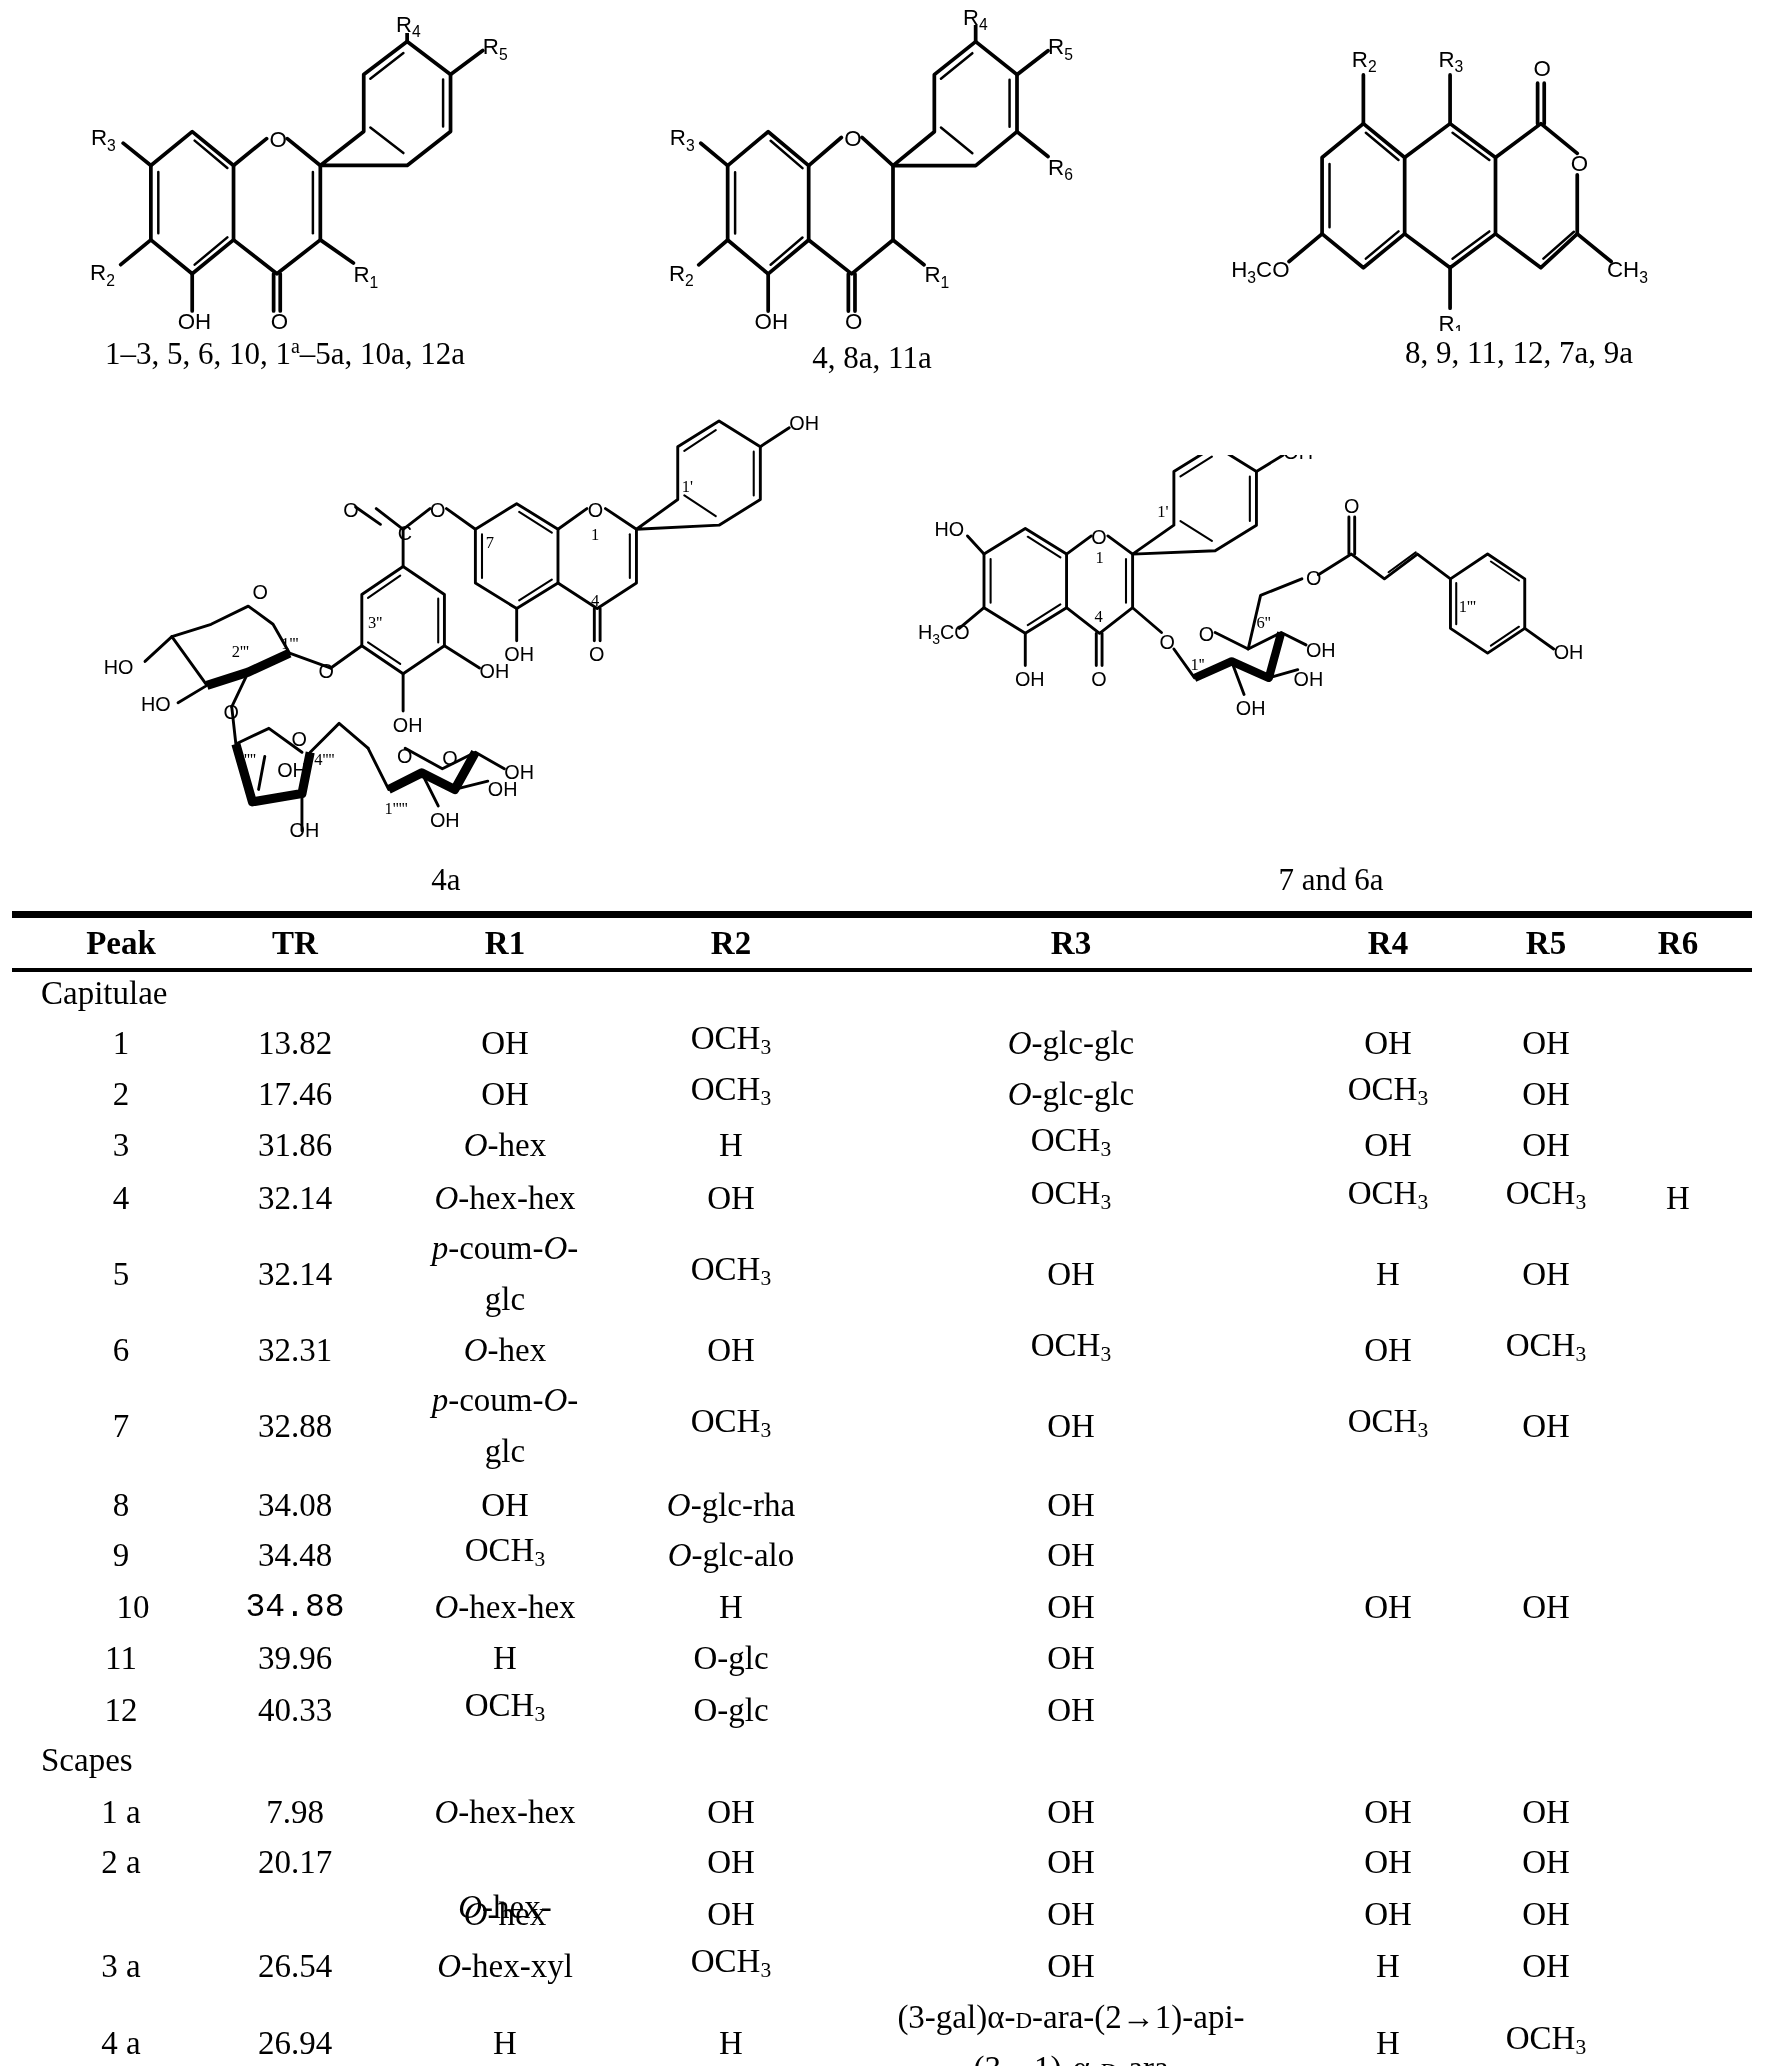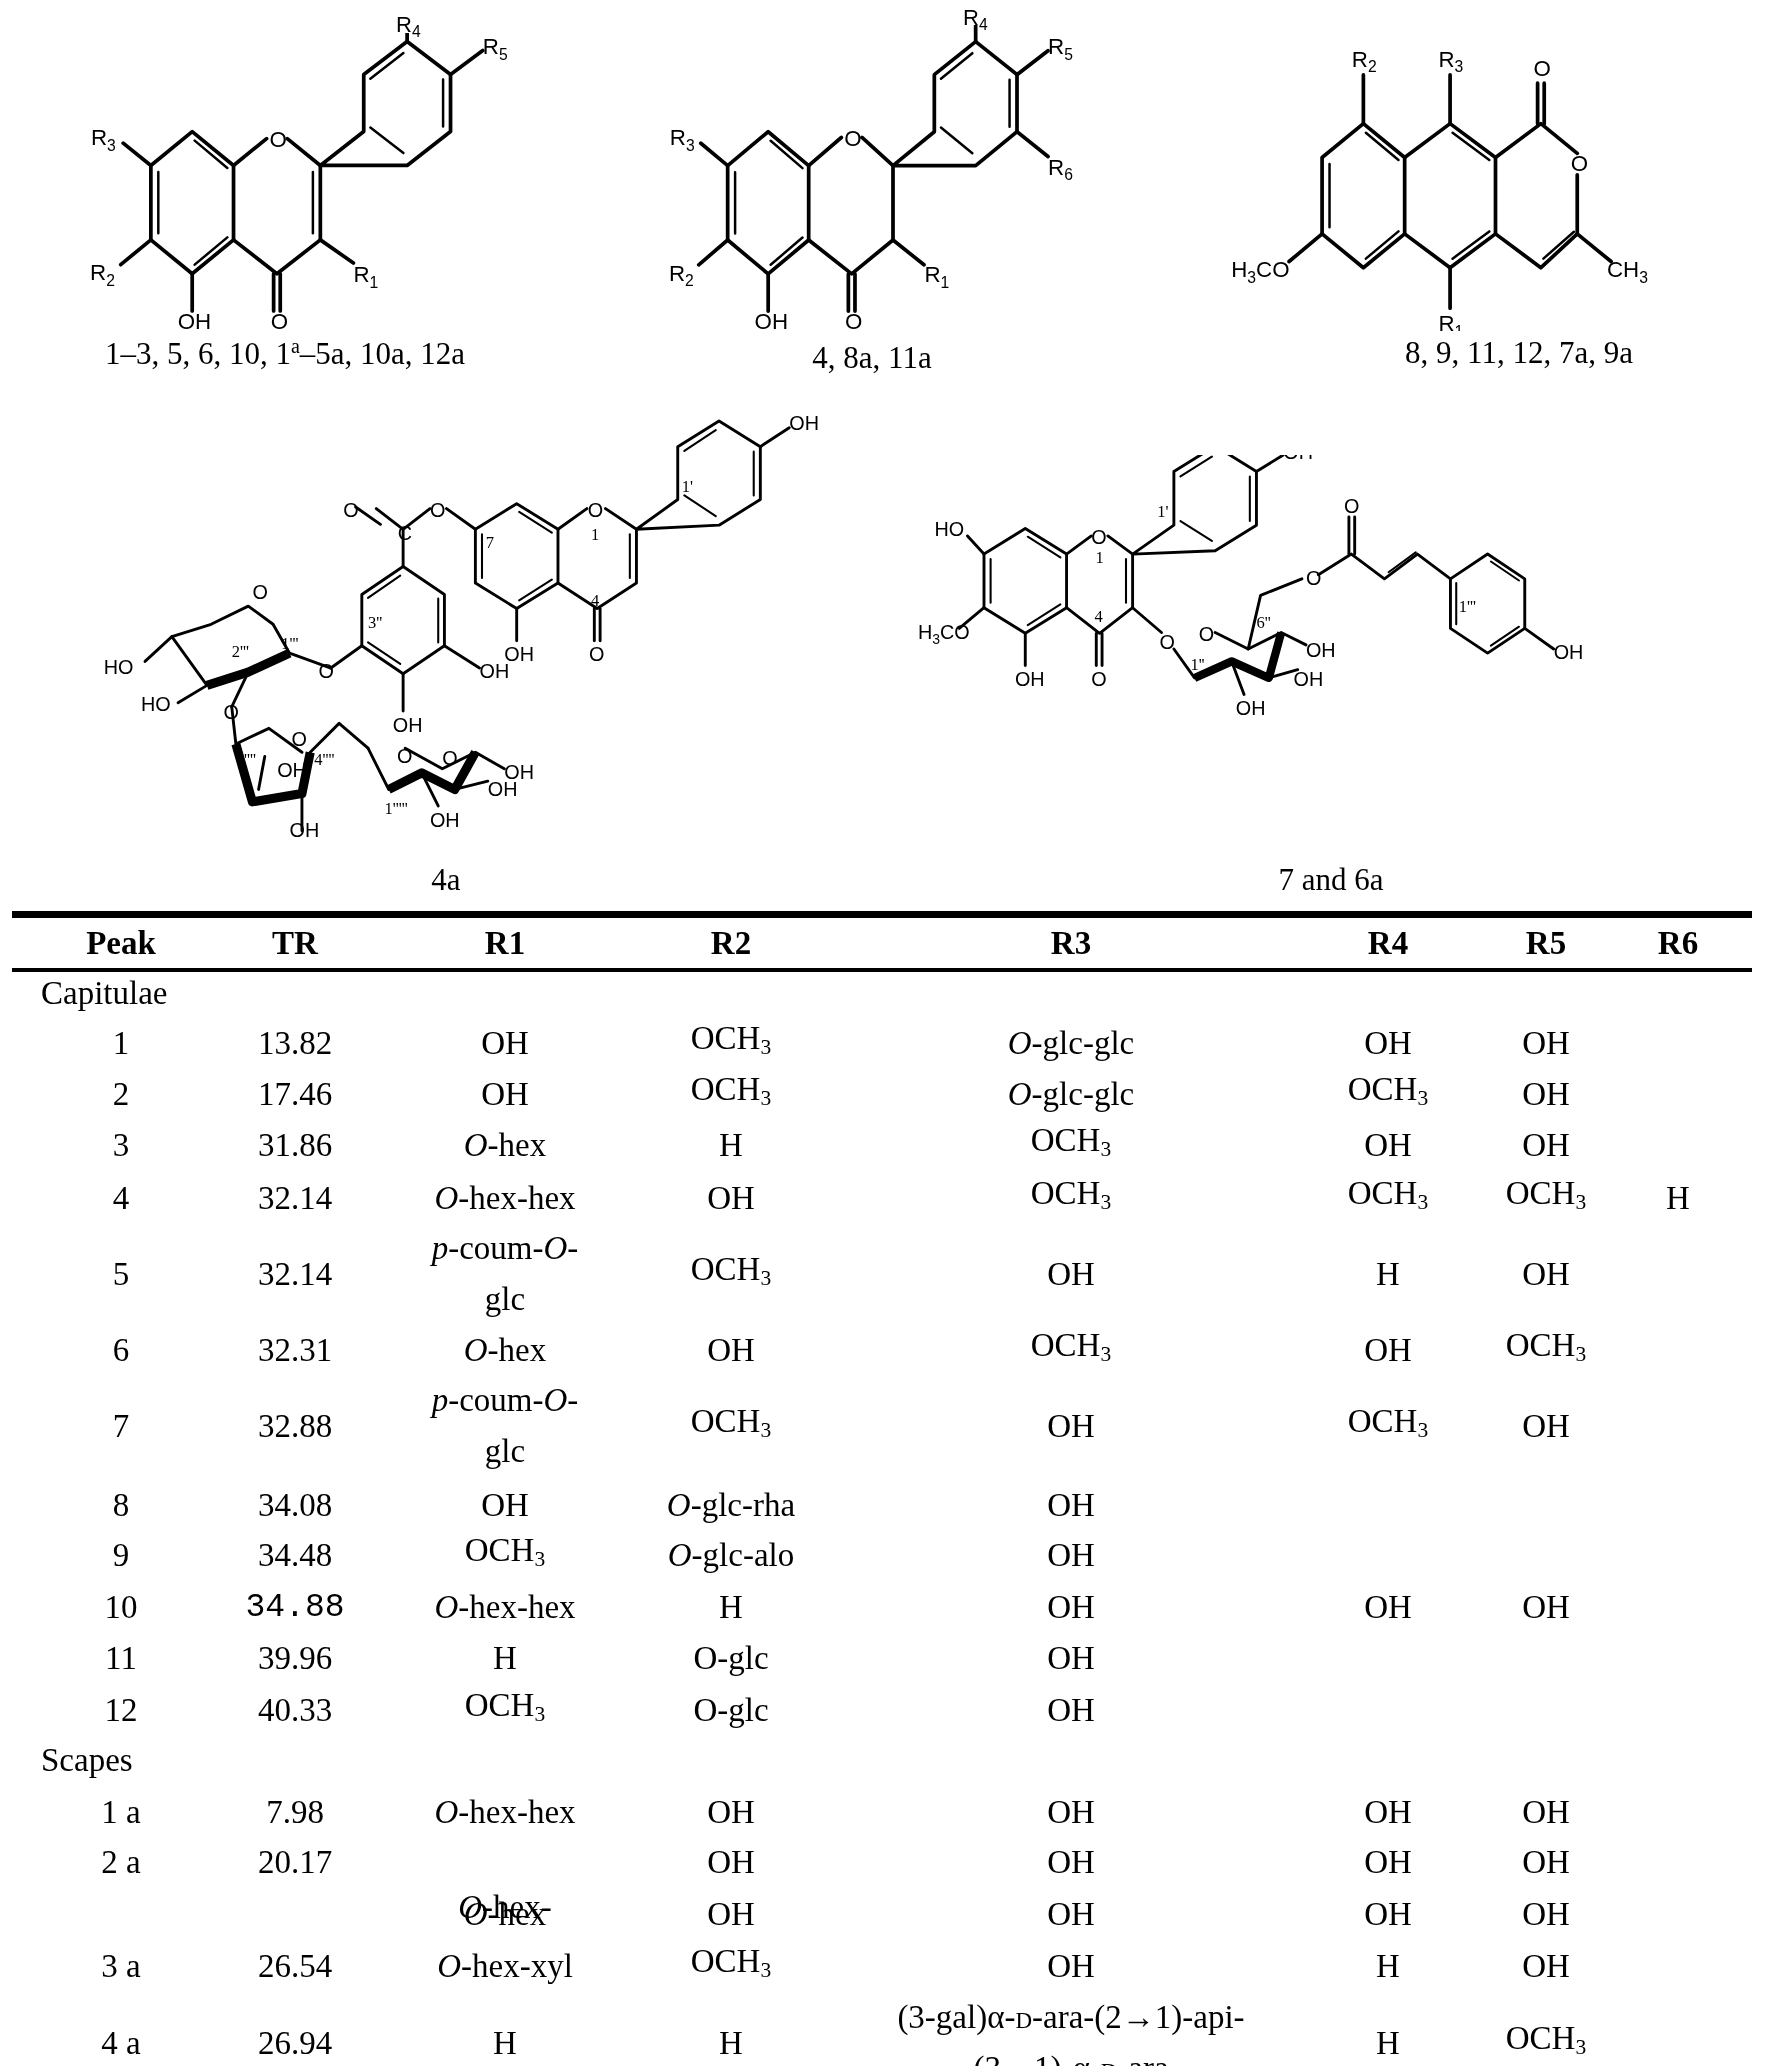--- a/index.html
+++ b/index.html
@@ -558,21 +558,21 @@
       <div class="cell" style="left: 121px; top: 1505px;">8</div>
       <div class="cell" style="left: 295px; top: 1505px;">34.08</div>
       <div class="cell" style="left: 505px; top: 1505px;">OH</div>
       <div class="cell" style="left: 731px; top: 1505px;"><i>O</i>-glc-rha</div>
       <div class="cell" style="left: 1071px; top: 1505px;">OH</div>
       <div class="cell" style="left: 121px; top: 1555px;">9</div>
       <div class="cell" style="left: 295px; top: 1555px;">34.48</div>
       <div class="cell" style="left: 505px; top: 1555px;">OCH<sub>3</sub></div>
       <div class="cell" style="left: 731px; top: 1555px;"><i>O</i>-glc-alo</div>
       <div class="cell" style="left: 1071px; top: 1555px;">OH</div>
-      <div class="cell" style="left: 121px; top: 1607px;">10</div>
+      <div class="cell" style="left: 133px; top: 1607px;">10</div>
       <div class="cell" style="left: 295px; top: 1607px; font-family: Liberation Mono, monospace;">34.88</div>
       <div class="cell" style="left: 505px; top: 1607px;"><i>O</i>-hex-hex</div>
       <div class="cell" style="left: 731px; top: 1607px;">H</div>
       <div class="cell" style="left: 1071px; top: 1607px;">OH</div>
       <div class="cell" style="left: 1388px; top: 1607px;">OH</div>
       <div class="cell" style="left: 1546px; top: 1607px;">OH</div>
       <div class="cell" style="left: 121px; top: 1658px;">11</div>
       <div class="cell" style="left: 295px; top: 1658px;">39.96</div>
       <div class="cell" style="left: 505px; top: 1658px;">H</div>
       <div class="cell" style="left: 731px; top: 1658px;">O-glc</div>

